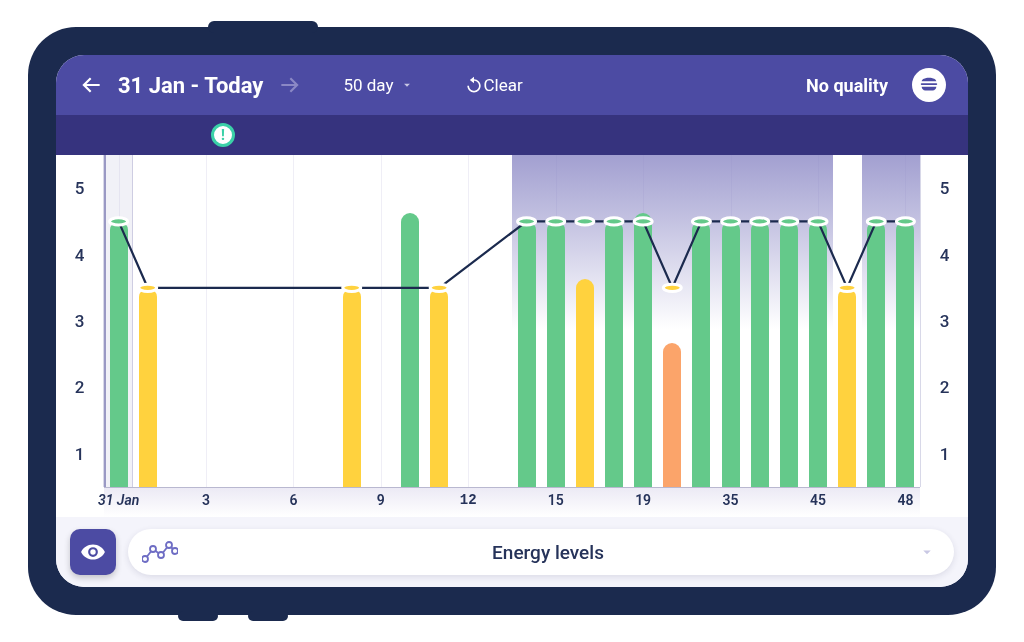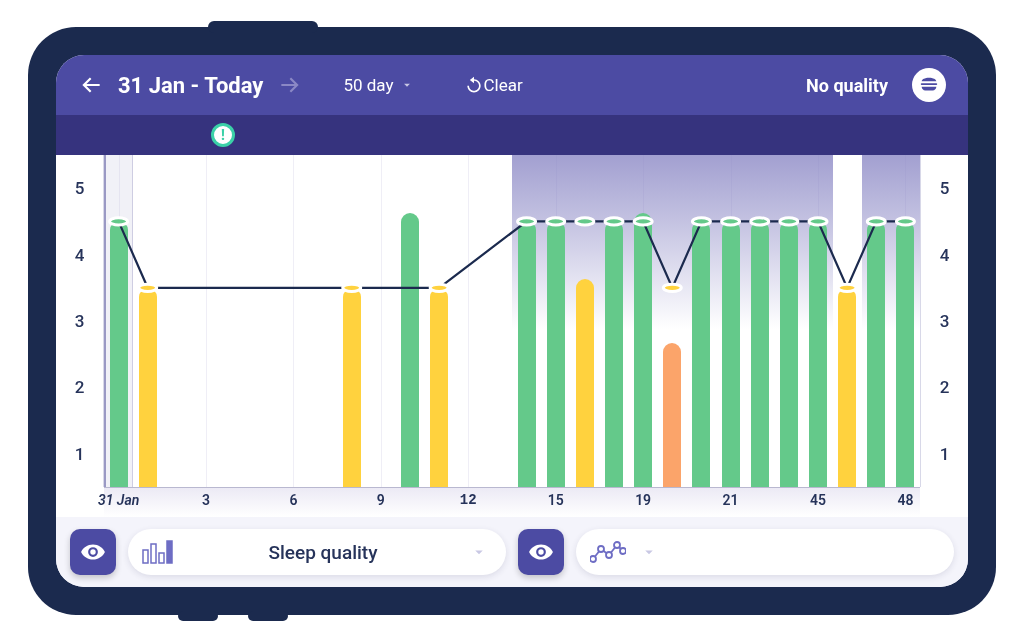--- a/index.html
+++ b/index.html
@@ -351,65 +351,45 @@
       </div>
 
       <div class="x-axis" id="x-axis">
           <span class="x-tick" style="left: 1.79%; font-style: italic;">31 Jan</span>
           <span class="x-tick" style="left: 12.5%;">3</span>
           <span class="x-tick" style="left: 23.21%;">6</span>
           <span class="x-tick" style="left: 33.93%;">9</span>
           <span class="x-tick" style="left: 44.64%; font-family: Liberation Mono, monospace;">12</span>
           <span class="x-tick" style="left: 55.36%;">15</span>
           <span class="x-tick" style="left: 66.07%;">19</span>
-          <span class="x-tick" style="left: 76.79%;">21</span>
+          <span class="x-tick" style="left: 76.79%;">35</span>
           <span class="x-tick" style="left: 87.5%;">45</span>
           <span class="x-tick" style="left: 98.21%;">48</span>
         </div>
     </div>
 
     <div class="controls">
-      <div class="control-half">
-        <div class="vis-toggle">
-          <svg width="26" height="26" viewBox="0 0 24 24">
-              <path d="M12 5C7 5 2.7 8.1 1 12c1.7 3.9 6 7 11 7s9.3-3.1 11-7c-1.7-3.9-6-7-11-7zm0 11.5A4.5 4.5 0 1 1 12 7.5a4.5 4.5 0 0 1 0 9zm0-7a2.5 2.5 0 1 0 0 5 2.5 2.5 0 0 0 0-5z" fill="#fff"></path>
-            </svg>
-        </div>
-        <div class="metric-card">
-          <span class="metric-icon">
-            <svg width="34" height="24" viewBox="0 0 34 24">
-                <rect x="1" y="10" width="5" height="13" fill="none" stroke="#6e6dc4" stroke-width="1.5"></rect>
-                <rect x="9" y="4" width="5" height="19" fill="none" stroke="#6e6dc4" stroke-width="1.5"></rect>
-                <rect x="17" y="13" width="5" height="10" fill="none" stroke="#6e6dc4" stroke-width="1.5"></rect>
-                <rect x="25" y="1" width="5" height="22" fill="#6e6dc4" stroke="#6e6dc4" stroke-width="1.5"></rect>
-              </svg>
-          </span>
-          <span class="metric-label">Sleep quality</span>
-          <svg class="chev" width="18" height="18" viewBox="0 0 24 24">
-              <path d="M7 10l5 5 5-5z" fill="#c9c8e4"></path>
-            </svg>
-        </div>
-      </div>
       <div class="control-half">
         <div class="vis-toggle">
           <svg width="26" height="26" viewBox="0 0 24 24">
               <path d="M12 5C7 5 2.7 8.1 1 12c1.7 3.9 6 7 11 7s9.3-3.1 11-7c-1.7-3.9-6-7-11-7zm0 11.5A4.5 4.5 0 1 1 12 7.5a4.5 4.5 0 0 1 0 9zm0-7a2.5 2.5 0 1 0 0 5 2.5 2.5 0 0 0 0-5z" fill="#fff"></path>
             </svg>
         </div>
         <div class="metric-card">
           <span class="metric-icon">
             <svg width="36" height="22" viewBox="0 0 36 22">
                 <polyline points="3,18 11,8 19,14 27,4 33,10" fill="none" stroke="#6e6dc4" stroke-width="1.8"></polyline>
                 <circle cx="3" cy="18" r="3" fill="#fff" stroke="#6e6dc4" stroke-width="1.8"></circle>
                 <circle cx="11" cy="8" r="3" fill="#fff" stroke="#6e6dc4" stroke-width="1.8"></circle>
                 <circle cx="19" cy="14" r="3" fill="#fff" stroke="#6e6dc4" stroke-width="1.8"></circle>
                 <circle cx="27" cy="4" r="3" fill="#fff" stroke="#6e6dc4" stroke-width="1.8"></circle>
                 <circle cx="33" cy="10" r="3" fill="#fff" stroke="#6e6dc4" stroke-width="1.8"></circle>
               </svg>
           </span>
+          <span class="metric-label">Energy levels</span>
           <svg class="chev" width="18" height="18" viewBox="0 0 24 24">
               <path d="M7 10l5 5 5-5z" fill="#c9c8e4"></path>
             </svg>
         </div>
       </div>
     </div>
 
   </div>
 </div>
 

